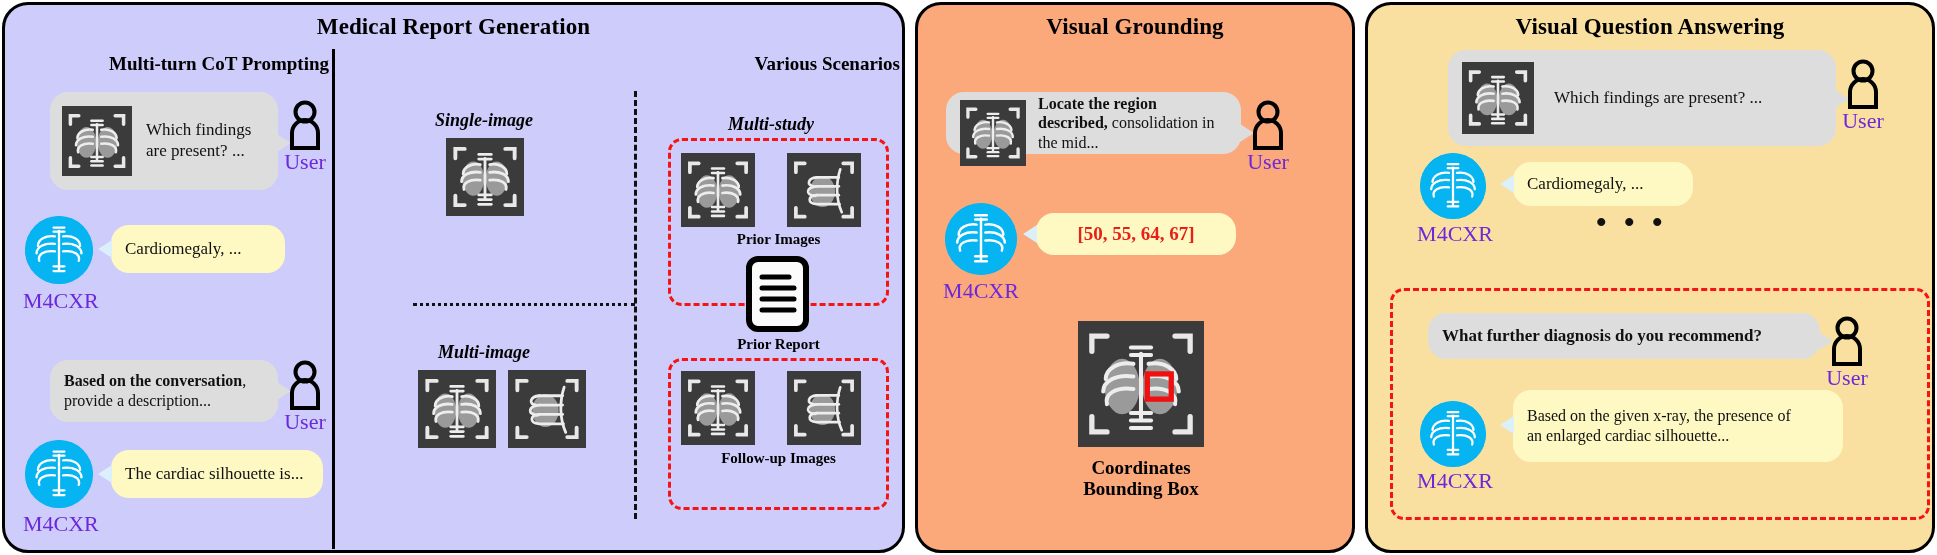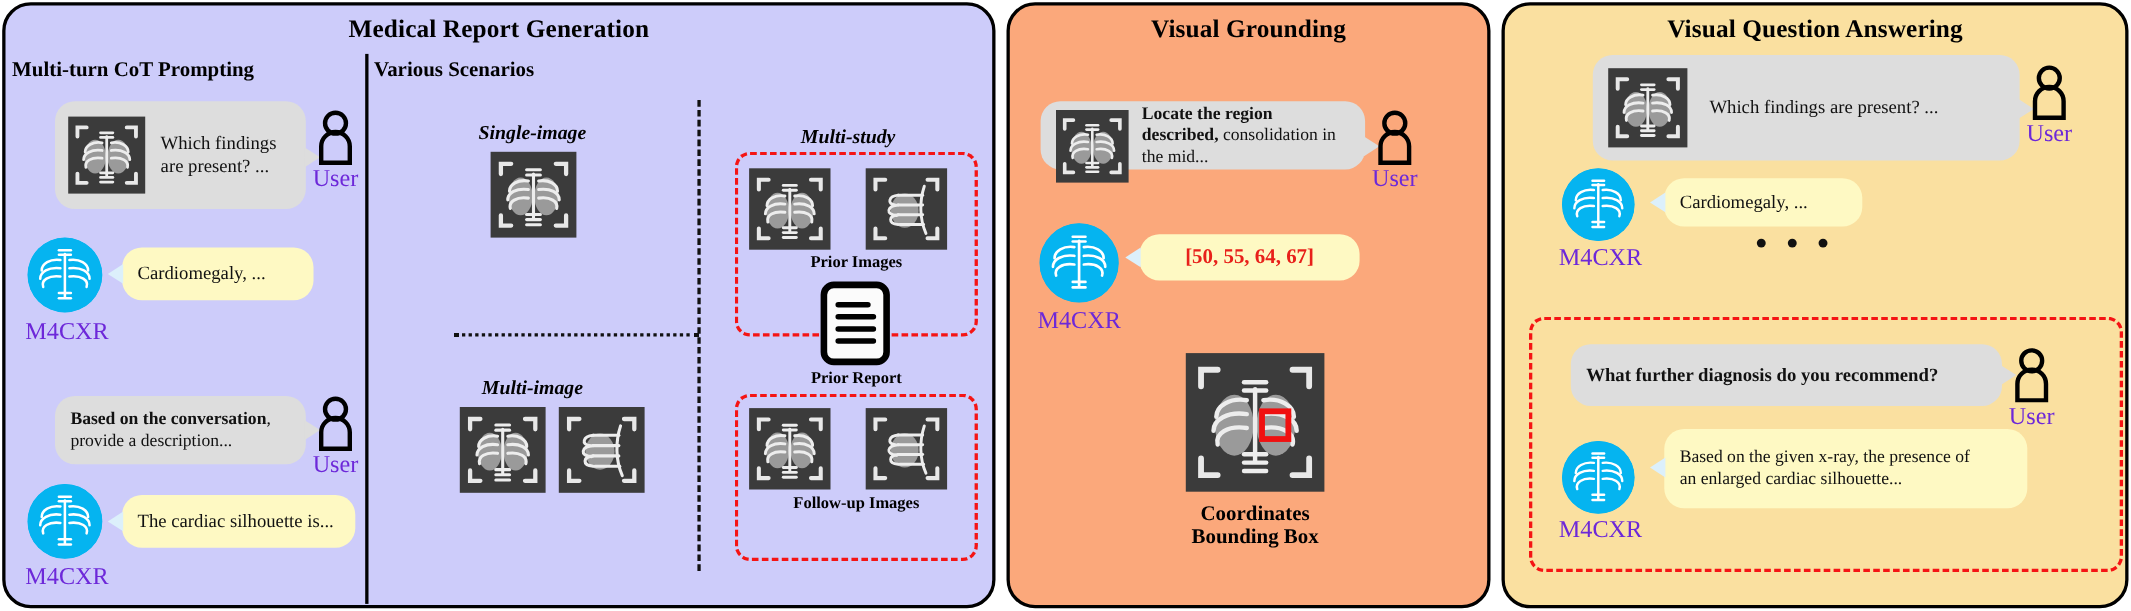--- a/index.html
+++ b/index.html
@@ -21,21 +21,21 @@
   #panel-vg  { left: 915px;  width: 440px;  background: #fba87b; }
   #panel-vqa { left: 1365px; width: 570px;  background: #fae0a0; }
 
   .panel-title {
     position: absolute; left: 0; right: 0; top: 9px;
     text-align: center;
     font-weight: bold; font-size: 23px; color: #000;
     letter-spacing: .1px;
   }
   .sub-title {
-    position: absolute; text-align: left;
+    position: absolute; text-align: right;
     font-weight: bold; font-size: 19px; color: #000;
   }
   .scen-label {
     position: absolute; text-align: center;
     font-weight: bold; font-style: italic; font-size: 18px; color: #000;
   }
   .box-label {
     position: absolute; text-align: center;
     font-weight: bold; font-size: 15px; color: #000; line-height: 1.12;
   }
@@ -592,21 +592,21 @@
     <div class="name-label" style="left:44px; top:216px; width:86px;">M4CXR</div>
     <div class="bubble model" style="left:145px; top:157px; width:180px; height:44px;">
       <div class="bubble-text">Cardiomegaly, ...</div>
       <div class="tail-l" style="left:-13px; top:13px;"></div>
     </div>
 
     <div class="ellipsis" style="left:228px; top:202px;">• • •</div>
 
     <div class="red-box" style="left:22px; top:283px; width:540px; height:232px;"></div>
 
-    <div class="bubble user" style="left:60px; top:308px; width:392px; height:56px;">
+    <div class="bubble user" style="left:60px; top:308px; width:392px; height:46px;">
       <div class="bubble-text" style="font-weight:bold; font-size:17px;">What further diagnosis do you recommend?</div>
       <div class="tail-r" style="right:-13px; top:19px;"></div>
     </div>
     <div class="user-icon" style="left:462px; top:311px; width:34px; height:50px;">
       <svg viewBox="0 0 34 50">
           <circle cx="17" cy="12" r="9.5" fill="none" stroke="#000" stroke-width="4"></circle>
           <path d="M4 48 V33 a13 13 0 0 1 26 0 V48 Z" fill="none" stroke="#000" stroke-width="4"></path>
         </svg>
     </div>
     <div class="name-label" style="left:452px; top:360px; width:54px;">User</div>

